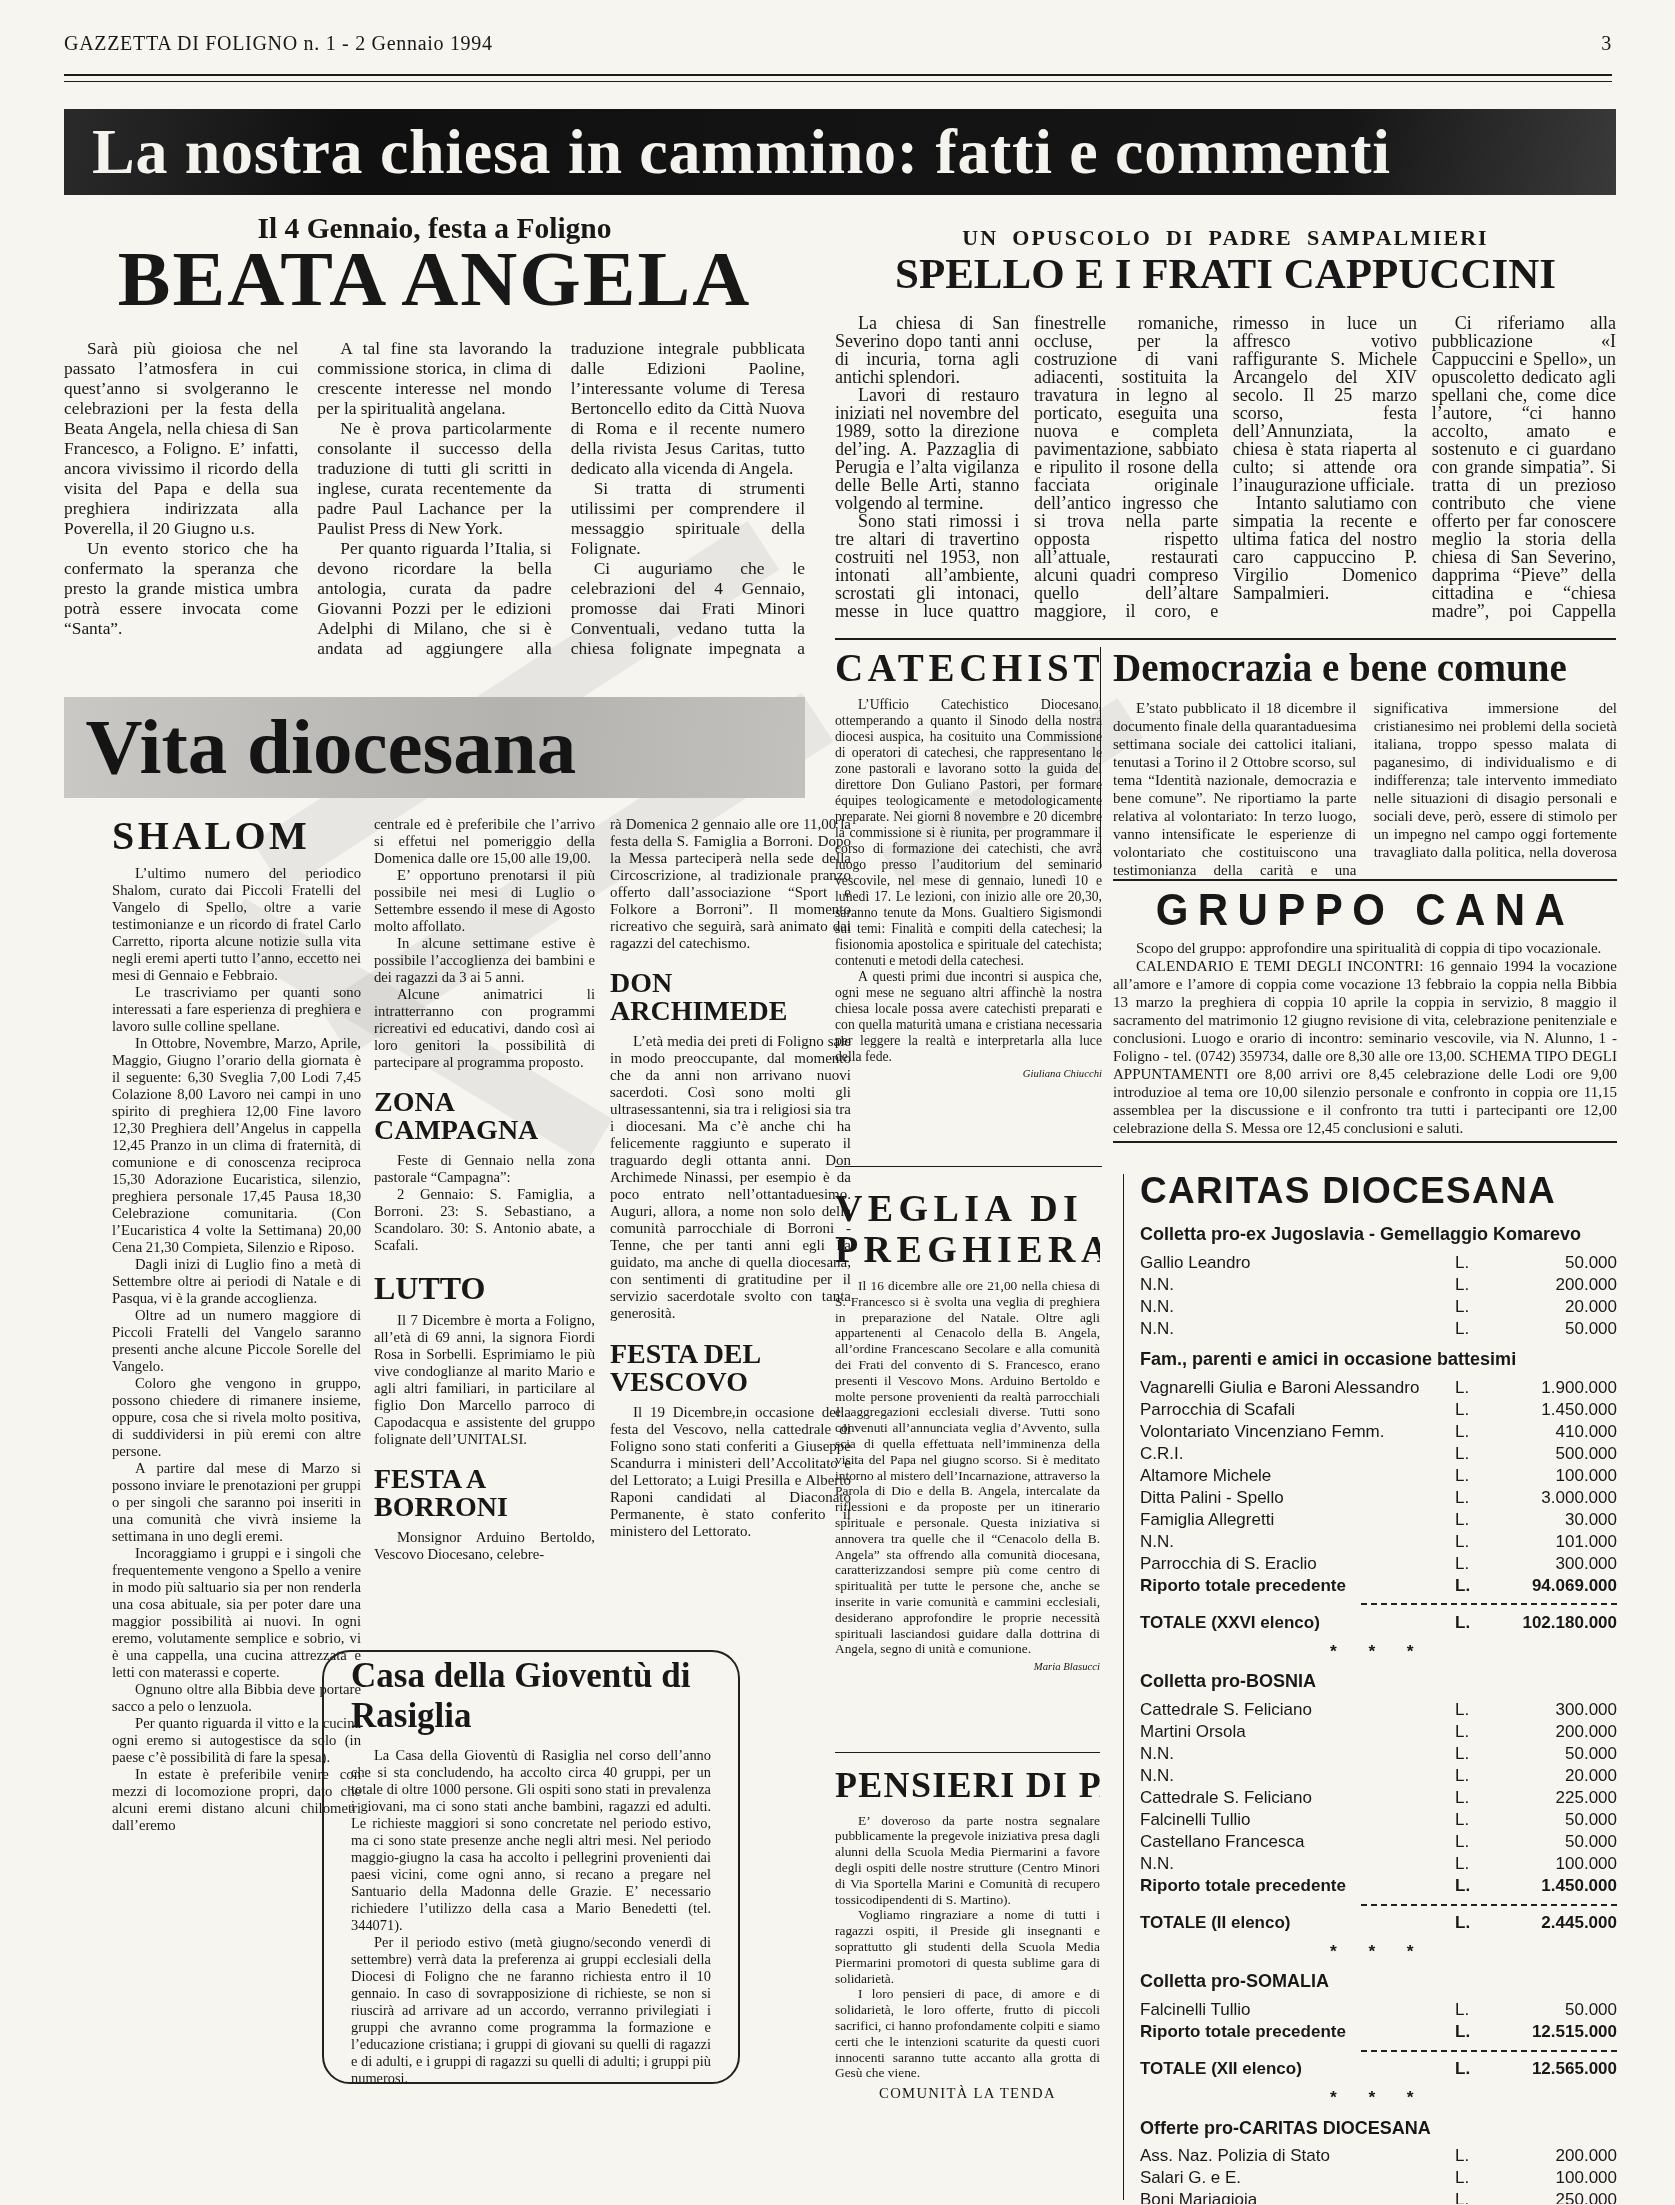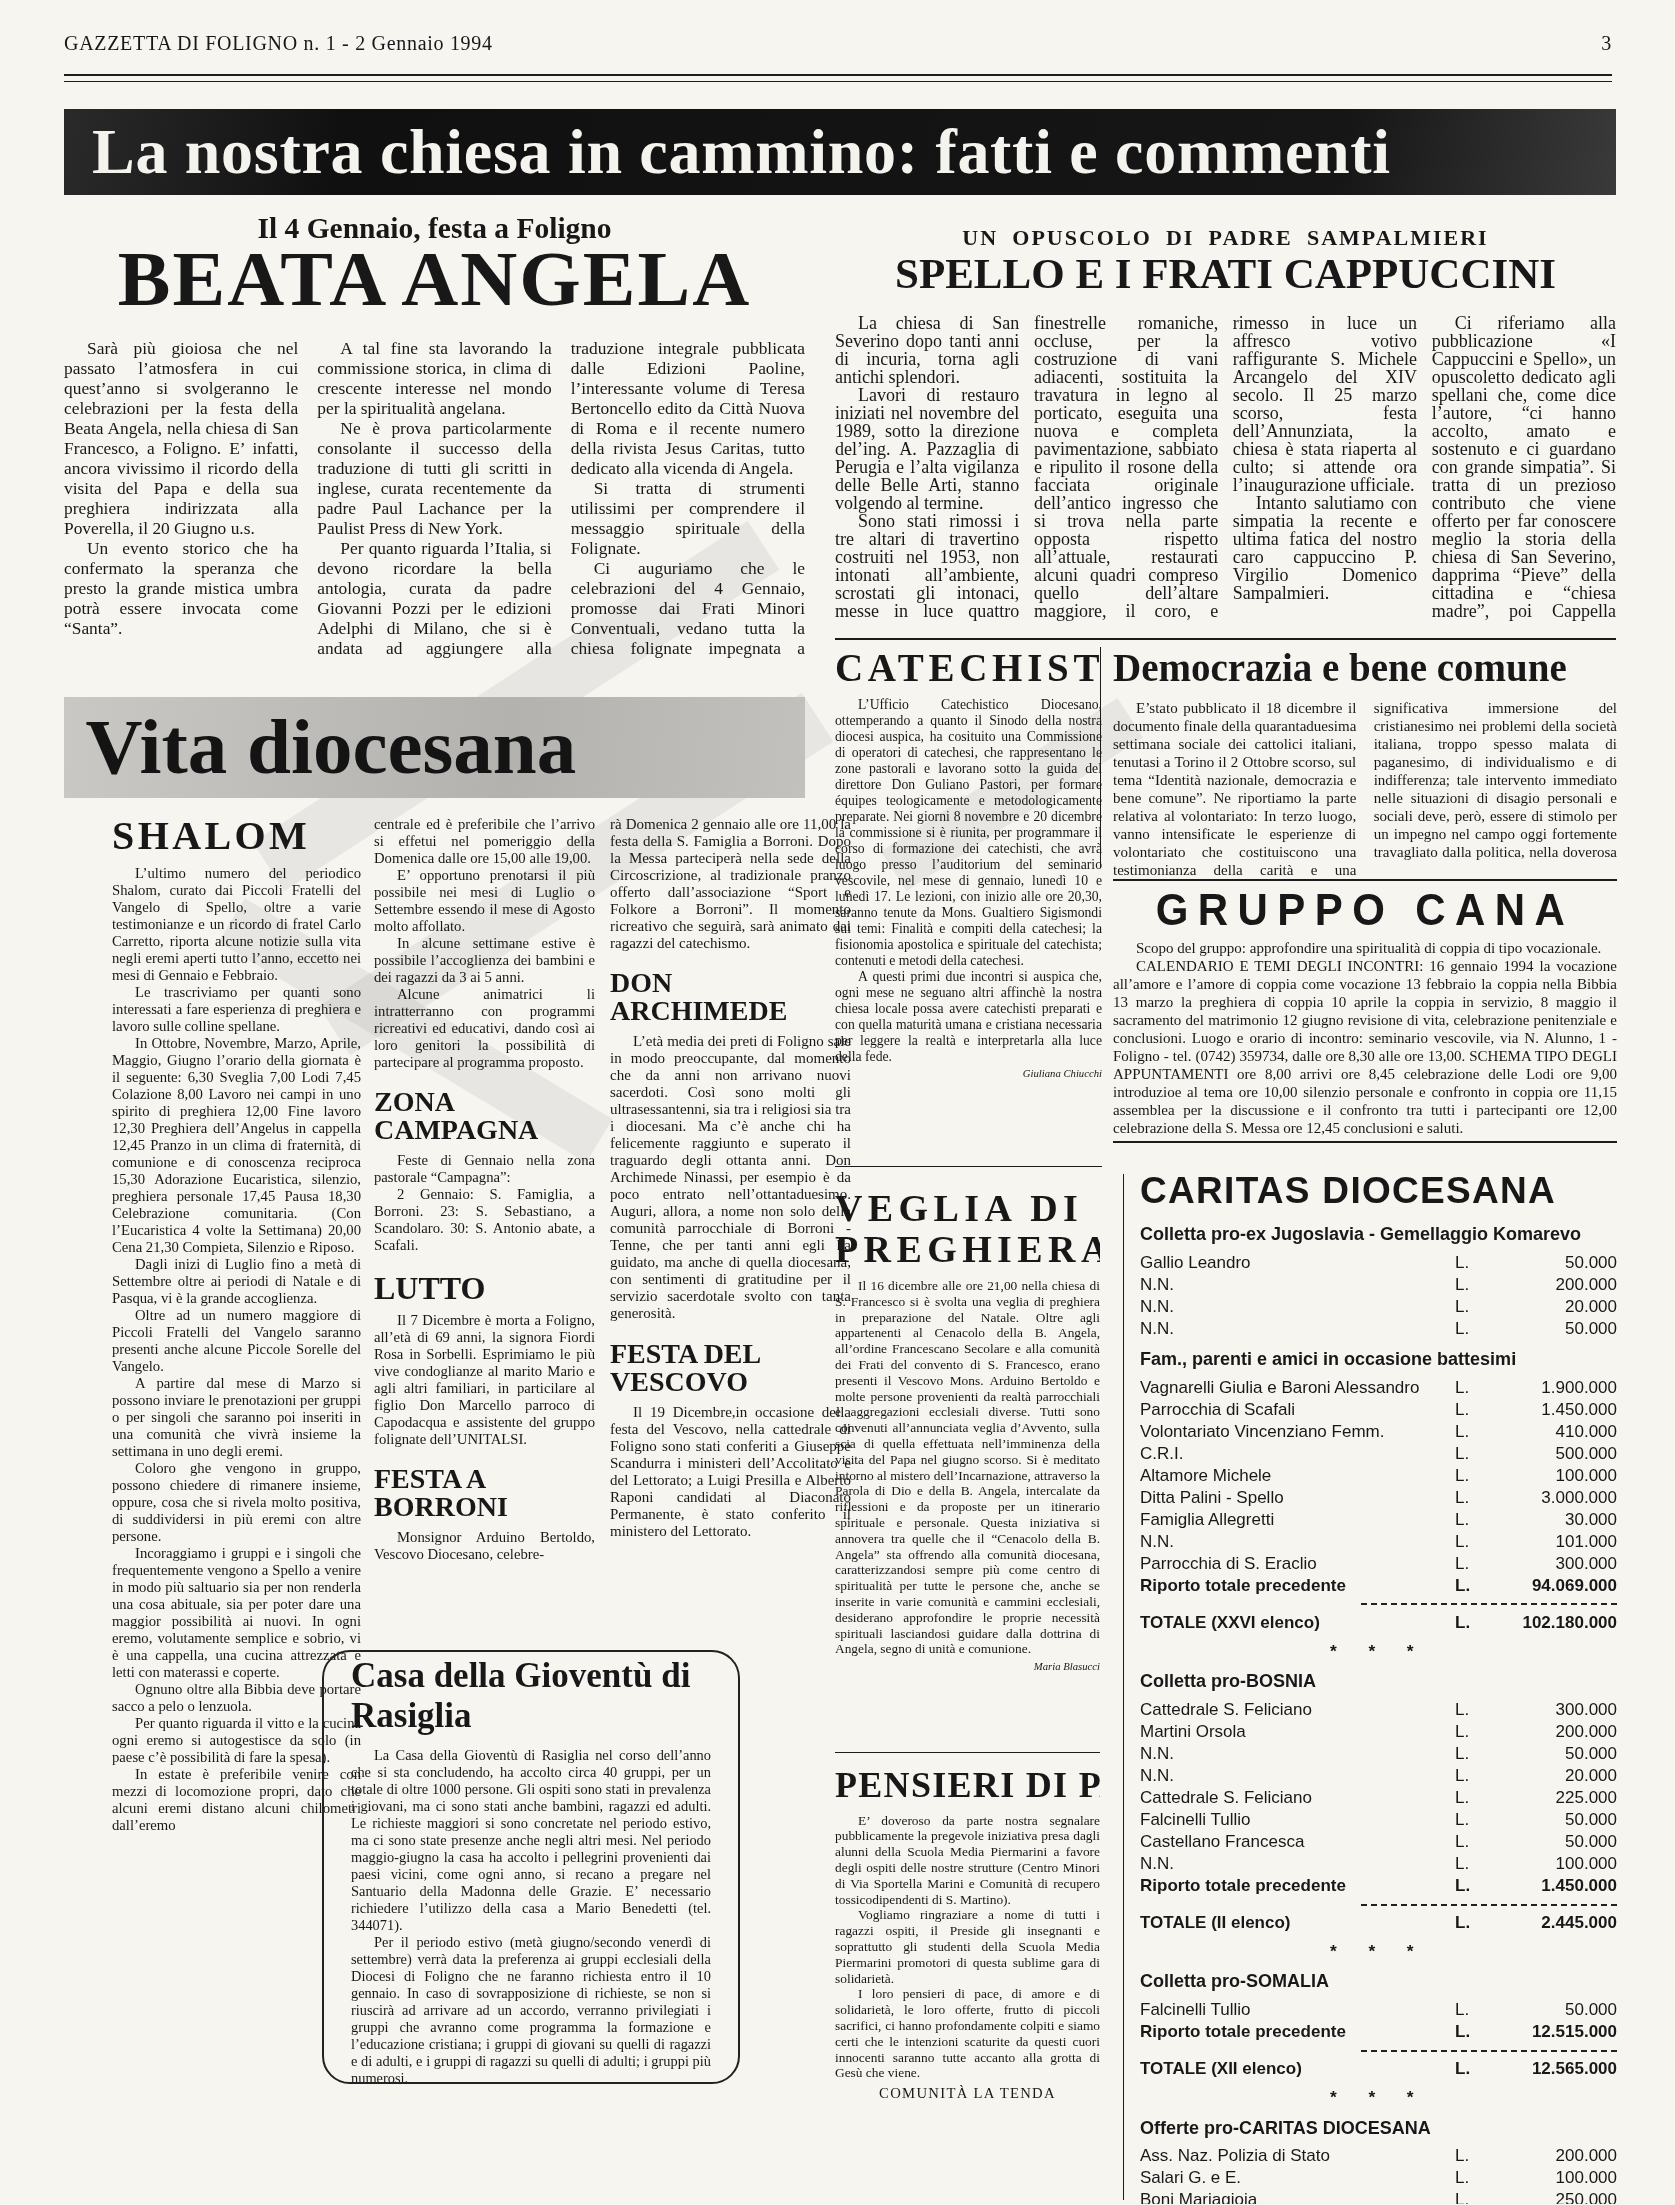--- a/index.html
+++ b/index.html
@@ -336,22 +336,22 @@
   <div class="abs vita">Vita diocesana</div>
 
   <div class="abs bcol col-shalom">
     <h3>SHALOM</h3>
     <div>
         <p class="para">L’ultimo numero del periodico Shalom, curato dai Piccoli Fratelli del Vangelo di Spello, oltre a varie testimonianze e un ricordo di fratel Carlo Carretto, riporta alcune notizie sulla vita negli eremi aperti tutto l’anno, eccetto nei mesi di Gennaio e Febbraio.</p>
         <p class="para">Le trascriviamo per quanti sono interessati a fare esperienza di preghiera e lavoro sulle colline spellane.</p>
         <p class="para">In Ottobre, Novembre, Marzo, Aprile, Maggio, Giugno l’orario della giornata è il seguente: 6,30 Sveglia 7,00 Lodi 7,45 Colazione 8,00 Lavoro nei campi in uno spirito di preghiera 12,00 Fine lavoro 12,30 Preghiera dell’Angelus in cappella 12,45 Pranzo in un clima di fraternità, di comunione e di conoscenza reciproca 15,30 Adorazione Eucaristica, silenzio, preghiera personale 17,45 Pausa 18,30 Celebrazione comunitaria. (Con l’Eucaristica 4 volte la Settimana) 20,00 Cena 21,30 Compieta, Silenzio e Riposo.</p>
         <p class="para">Dagli inizi di Luglio fino a metà di Settembre oltre ai periodi di Natale e di Pasqua, vi è la grande accoglienza.</p>
         <p class="para">Oltre ad un numero maggiore di Piccoli Fratelli del Vangelo saranno presenti anche alcune Piccole Sorelle del Vangelo.</p>
+        <p class="para">Coloro ghe vengono in gruppo, possono chiedere di rimanere insieme, oppure, cosa che si rivela molto positiva, di suddividersi in più eremi con altre persone.</p>
         <p class="para">A partire dal mese di Marzo si possono inviare le prenotazioni per gruppi o per singoli che saranno poi inseriti in una comunità che vivrà insieme la settimana in uno degli eremi.</p>
-        <p class="para">Coloro ghe vengono in gruppo, possono chiedere di rimanere insieme, oppure, cosa che si rivela molto positiva, di suddividersi in più eremi con altre persone.</p>
         <p class="para">Incoraggiamo i gruppi e i singoli che frequentemente vengono a Spello a venire in modo più saltuario sia per non renderla una cosa abituale, sia per poter dare una maggior possibilità ai nuovi. In ogni eremo, volutamente semplice e sobrio, vi è una cappella, una cucina attrezzata e letti con materassi e coperte.</p>
         <p class="para">Ognuno oltre alla Bibbia deve portare sacco a pelo o lenzuola.</p>
         <p class="para">Per quanto riguarda il vitto e la cucina ogni eremo si autogestisce da solo (in paese c’è possibilità di fare la spesa).</p>
         <p class="para">In estate è preferibile venire con mezzi di locomozione propri, dato che alcuni eremi distano alcuni chilometri dall’eremo</p>
       </div>
   </div>
 
   <div class="abs bcol col-mid">
     <p class="para noindent">centrale ed è preferibile che l’arrivo si effetui nel pomeriggio della Domenica dalle ore 15,00 alle 19,00.</p>
     <div>

